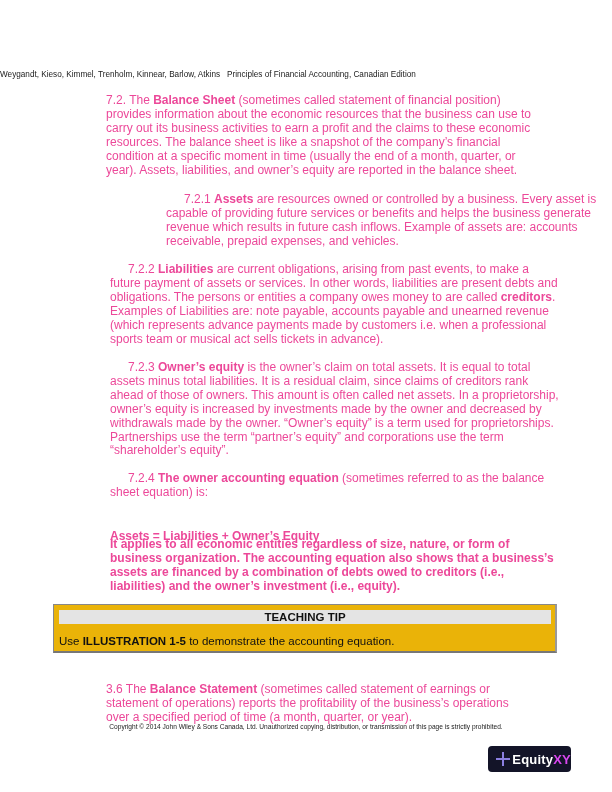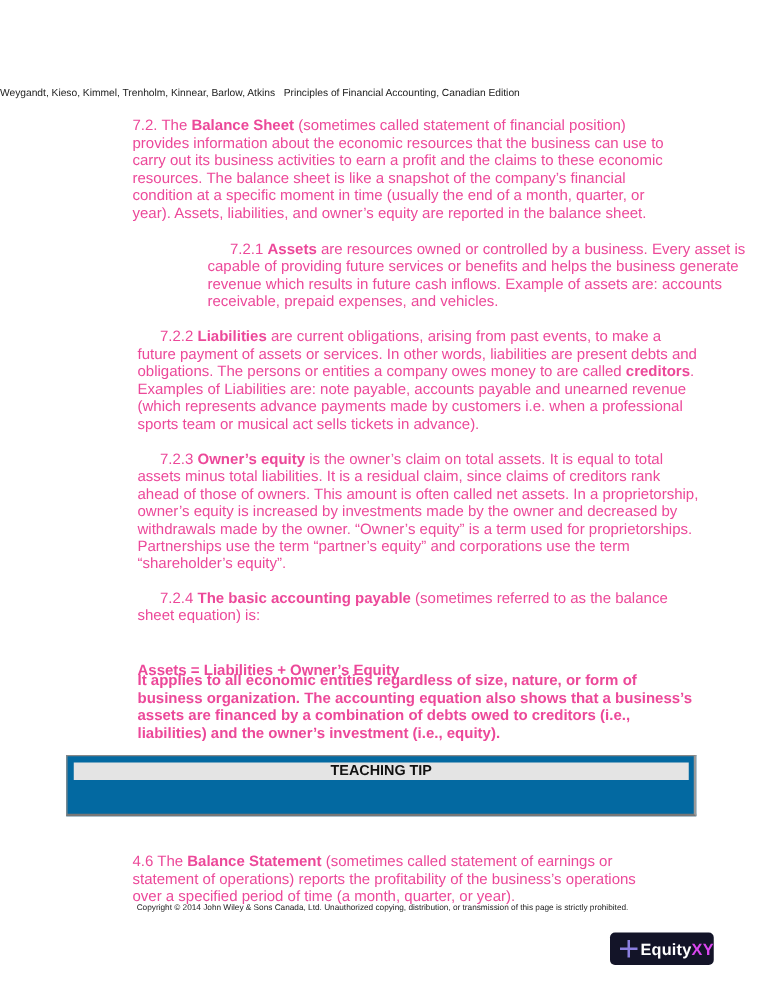--- a/index.html
+++ b/index.html
@@ -5,21 +5,21 @@
   html, body { margin: 0; padding: 0; background: #ffffff; }
   body { width: 612px; height: 792px; position: relative; overflow: hidden;
          font-family: "Liberation Sans", sans-serif; color: #111; }
   .hdr { position: absolute; top: 70px; left: 0; width: 612px; text-align: left;
          font-size: 8.2px; color: #222; white-space: nowrap; }
   .p { position: absolute; font-size: 12px; line-height: 13.9px; margin: 0; color: #ec4899; }
   .p b { font-weight: bold; }
   .ind { text-indent: 18px; }
   .tipbox { position: absolute; left: 53px; top: 604px; width: 504px; height: 49px;
             border: 1px solid #888; border-right: 2px solid #999; border-bottom: 2px solid #777;
-            box-sizing: border-box; background: #0369a1; padding-left: 25px; }
+            box-sizing: border-box; background: #eab308; padding-left: 25px; }
   .tiphead { position: absolute; left: 5px; top: 5px; width: 492px; height: 14px;
              background: #e4e4e4; text-align: center; font-weight: bold; font-size: 11.5px;
              line-height: 14px; }
   .tipbody { position: absolute; left: 5px; top: 30px; font-size: 11.5px; white-space: nowrap; }
   .copy { position: absolute; top: 723px; left: 0; width: 612px; text-align: center;
           font-size: 6.6px; color: #222; white-space: nowrap; }
   .badge { position: absolute; left: 488px; top: 746px; width: 83px; height: 26px;
            background: #131428; border-radius: 4px; display: flex; align-items: center; }
   .badge .plus { position: relative; width: 14px; height: 14px; margin-left: 8px; }
   .badge .plus::before, .badge .plus::after { content: ""; position: absolute; background: #8b7fe0; }
@@ -36,30 +36,31 @@
 </div>
 
 <p class="p" style="top:94px; left:106px; width:430px;"><span>7.2. The </span><b>Balance Sheet</b><span> (sometimes called statement of financial position) provides information about the economic resources that the business can use to carry out its business activities to earn a profit and the claims to these economic resources.  The balance sheet is like a snapshot of the company’s financial condition at a specific moment in time (usually the end of a month, quarter, or year). Assets, liabilities, and owner’s equity are reported in the balance sheet.</span></p>
 
 <p class="p ind" style="top:193px; left:122px; width:446px;margin-left:44px;"><span>7.2.1 </span><b>Assets</b><span> are resources owned  or controlled by a business. Every asset is capable of providing future services or benefits and helps the business generate revenue which results in future cash inflows.  Example of assets are: accounts receivable, prepaid expenses, and vehicles.</span></p>
 
 <p class="p ind" style="top:263px; left:110px; width:450px;"><span>7.2.2 </span><b>Liabilities</b><span> are current obligations, arising from past events, to make a future payment of assets or services.  In other words, liabilities are present debts and obligations.  The persons or entities a company owes money to are called </span><b>creditors</b><span>.  Examples of Liabilities are: note payable, accounts payable and unearned revenue (which represents advance payments made by customers i.e. when a professional sports team or musical act sells tickets in advance).</span></p>
 
 <p class="p ind" style="top:361px; left:110px; width:450px;"><span>7.2.3 </span><b>Owner’s equity</b><span> is the owner’s claim on total assets. It is equal to total assets minus total liabilities. It is a residual claim, since claims of creditors rank ahead of those of owners. This amount is often called net assets.  In a proprietorship, owner’s equity is increased by investments made by the owner and decreased by withdrawals made by the owner.  “Owner’s equity” is a term used for proprietorships.  Partnerships use the term “partner’s equity” and corporations use the term “shareholder’s equity”.</span></p>
 
-<p class="p ind" style="top:472px; left:110px; width:450px;"><span>7.2.4 </span><b>The basic accounting payable</b><span> (sometimes referred to as the balance sheet equation) is:</span></p>
+<p class="p ind" style="top:472px; left:110px; width:450px;"><span>7.2.4 </span><b>The owner accounting equation</b><span> (sometimes referred to as the balance sheet equation) is:</span></p>
 
 <p class="p" style="top:530px; left:110px; width:450px;"><b>Assets = Liabilities + Owner’s Equity</b></p>
 
 <p class="p" style="top:538px; left:110px; width:448px;font-weight:bold;">It applies to all economic entities regardless of size, nature, or form of business organization. The accounting equation also shows that a business’s assets are financed by a combination of debts owed to creditors (i.e., liabilities) and the owner’s investment (i.e., equity).</p>
 
 <div class="tipbox">
   <div class="tiphead">TEACHING TIP</div>
+  <div class="tipbody"><span>Use </span><b>ILLUSTRATION 1-5</b><span> to demonstrate the accounting equation.</span></div>
 </div>
 
-<p class="p" style="top:683px; left:106px; width:420px;"><span>4.6  The </span><b>Balance Statement</b><span> (sometimes called statement of earnings or statement of operations) reports the profitability of the business’s operations over a specified period of time (a month, quarter, or year).</span></p>
+<p class="p" style="top:683px; left:106px; width:420px;"><span>3.6  The </span><b>Balance Statement</b><span> (sometimes called statement of earnings or statement of operations) reports the profitability of the business’s operations over a specified period of time (a month, quarter, or year).</span></p>
 
 <div class="copy">Copyright © 2014 John Wiley &amp; Sons Canada, Ltd. Unauthorized copying, distribution, or transmission of this page is strictly prohibited.</div>
 
 <div class="badge">
   <span class="plus"></span>
   <span class="txt"><span>Equity</span><span class="xy">XY</span></span>
 </div>
 
 </body></html>

